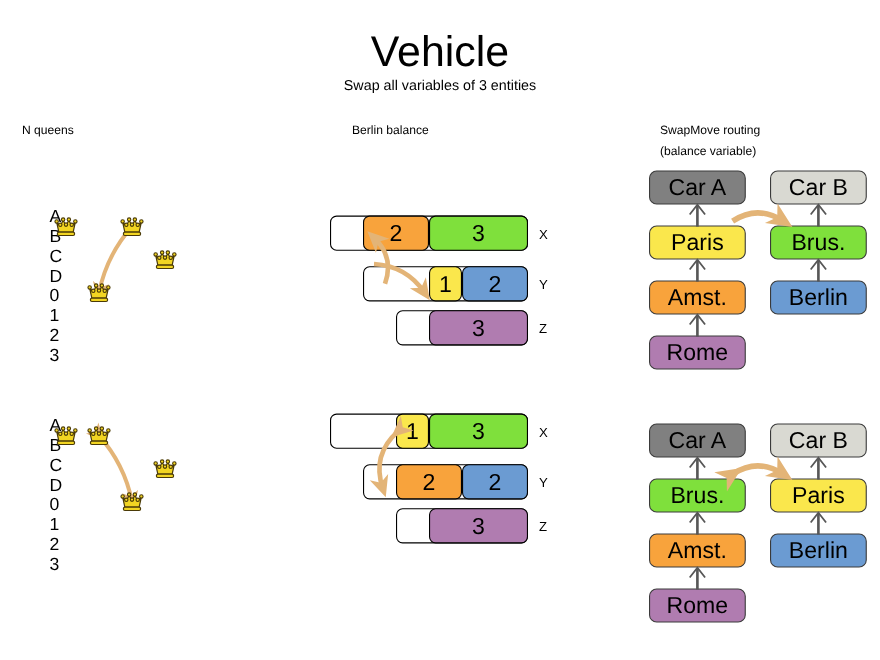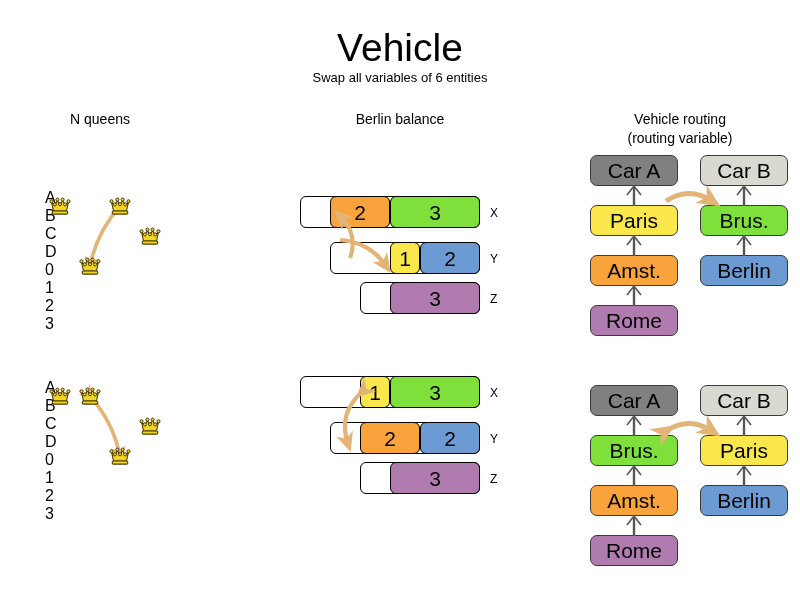--- a/index.html
+++ b/index.html
@@ -19,21 +19,21 @@
   .title{
     position:absolute;left:0;top:26px;width:800px;
     text-align:center;font-size:39px;line-height:44px;font-weight:400;
     letter-spacing:0px;
   }
   .subtitle{
     position:absolute;left:0;top:70px;width:800px;
     text-align:center;font-size:13px;line-height:16px;
   }
   .col-title{
-    position:absolute;text-align:center;font-size:14px;line-height:19px;
+    position:absolute;text-align:left;font-size:11px;line-height:19px;
   }
   .queen{position:absolute;width:30px;height:30px;pointer-events:none;}
 
   
   .cb-row{position:absolute;height:32px;}
   .cb-base{
     position:absolute;left:0;top:0;height:32px;box-sizing:border-box;
     border:1.3px solid #000;border-radius:6px;background:#ffffff;
   }
   .cb-seg{
@@ -56,26 +56,26 @@
   }
 
   svg{display:block;overflow:visible;}
 </style>
 </head>
 <body>
 
 <div id="root">
 
   <div class="title">Vehicle</div>
-  <div class="subtitle">Swap all variables of 6 entities</div>
+  <div class="subtitle">Swap all variables of 3 entities</div>
 
   <div class="col-title" style="left:20px;top:110px;width:160px;">N queens</div>
   <div class="col-title" style="left:320px;top:110px;width:160px;">Berlin balance</div>
-  <div class="col-title" style="left:600px;top:110px;width:160px;">Vehicle routing</div>
-  <div class="col-title" style="left:600px;top:129px;width:160px;">(routing variable)</div>
+  <div class="col-title" style="left:600px;top:110px;width:160px;">SwapMove routing</div>
+  <div class="col-title" style="left:600px;top:129px;width:160px;">(balance variable)</div>
 
   <div class="abs" id="board-before" style="left:45px;top:189px;">
       <div class="cell light" style="left: 0px; top: 0px;"></div>
       <div class="cell dark" style="left: 30px; top: 0px;"></div>
       <div class="cell light" style="left: 60px; top: 0px;"></div>
       <div class="cell dark" style="left: 90px; top: 0px;"></div>
       <div class="cell dark" style="left: 0px; top: 30px;"></div>
       <div class="cell light" style="left: 30px; top: 30px;"></div>
       <div class="cell dark" style="left: 60px; top: 30px;"></div>
       <div class="cell light" style="left: 90px; top: 30px;"></div>

